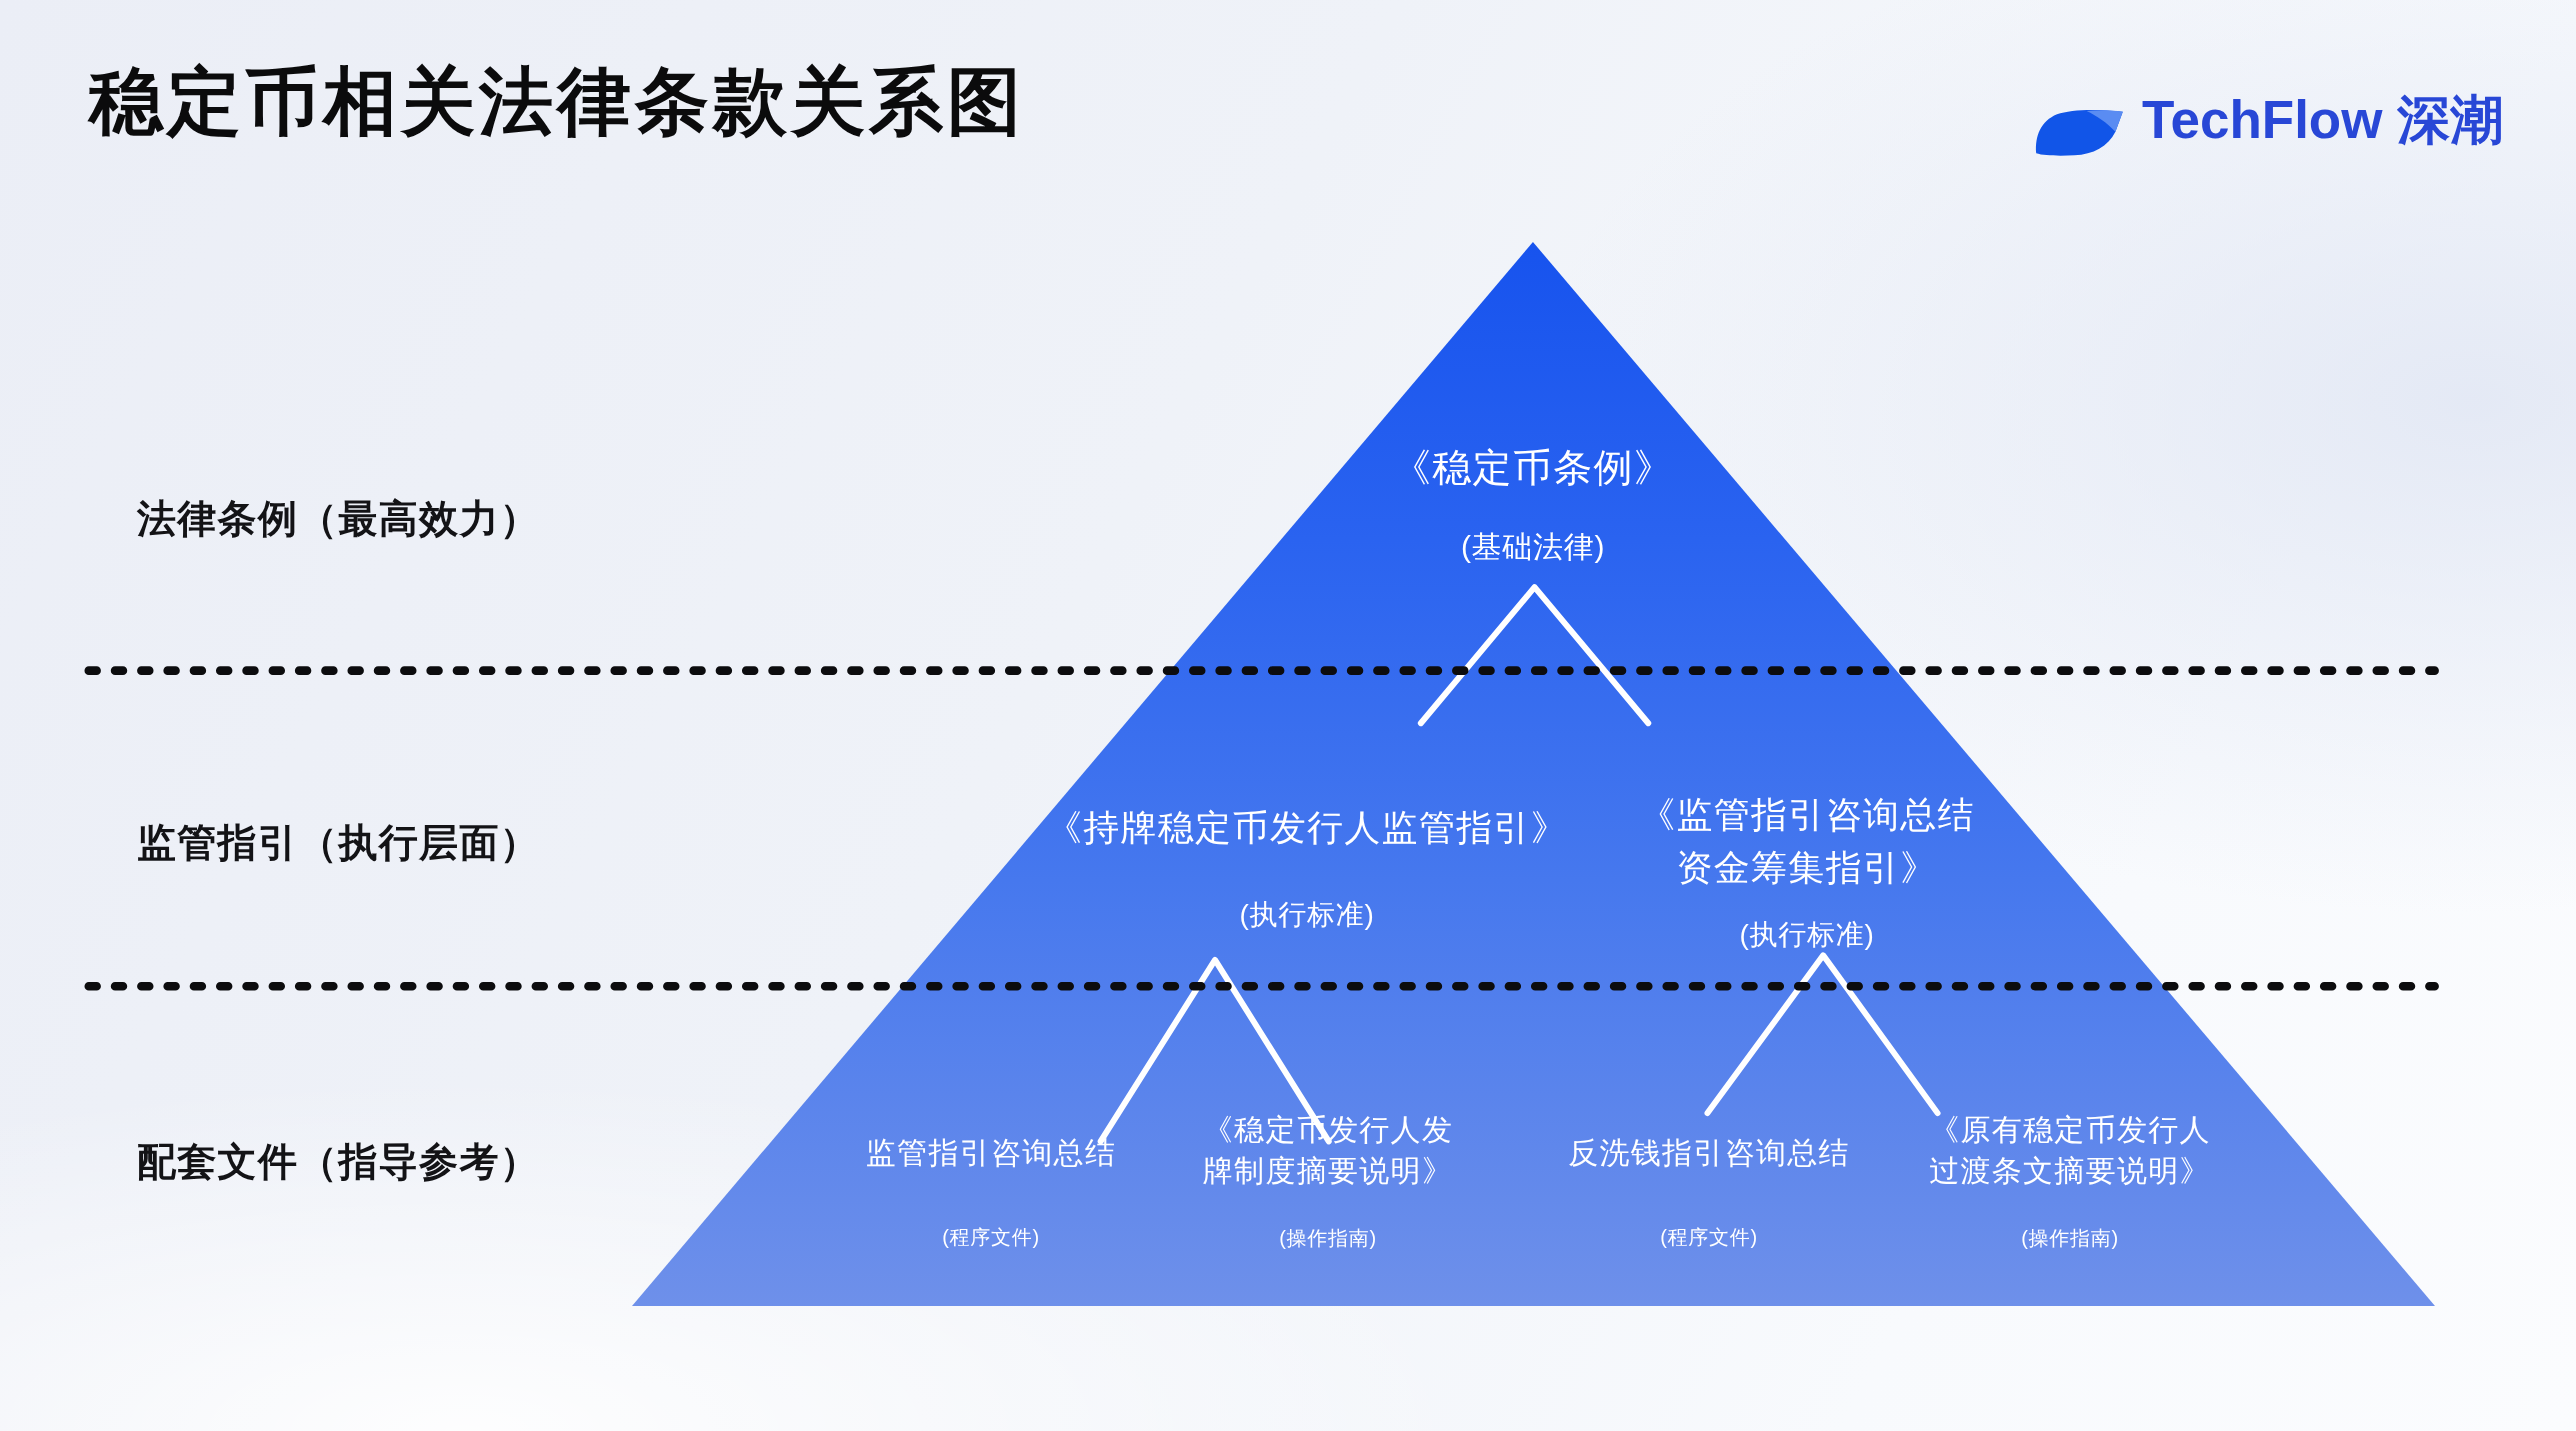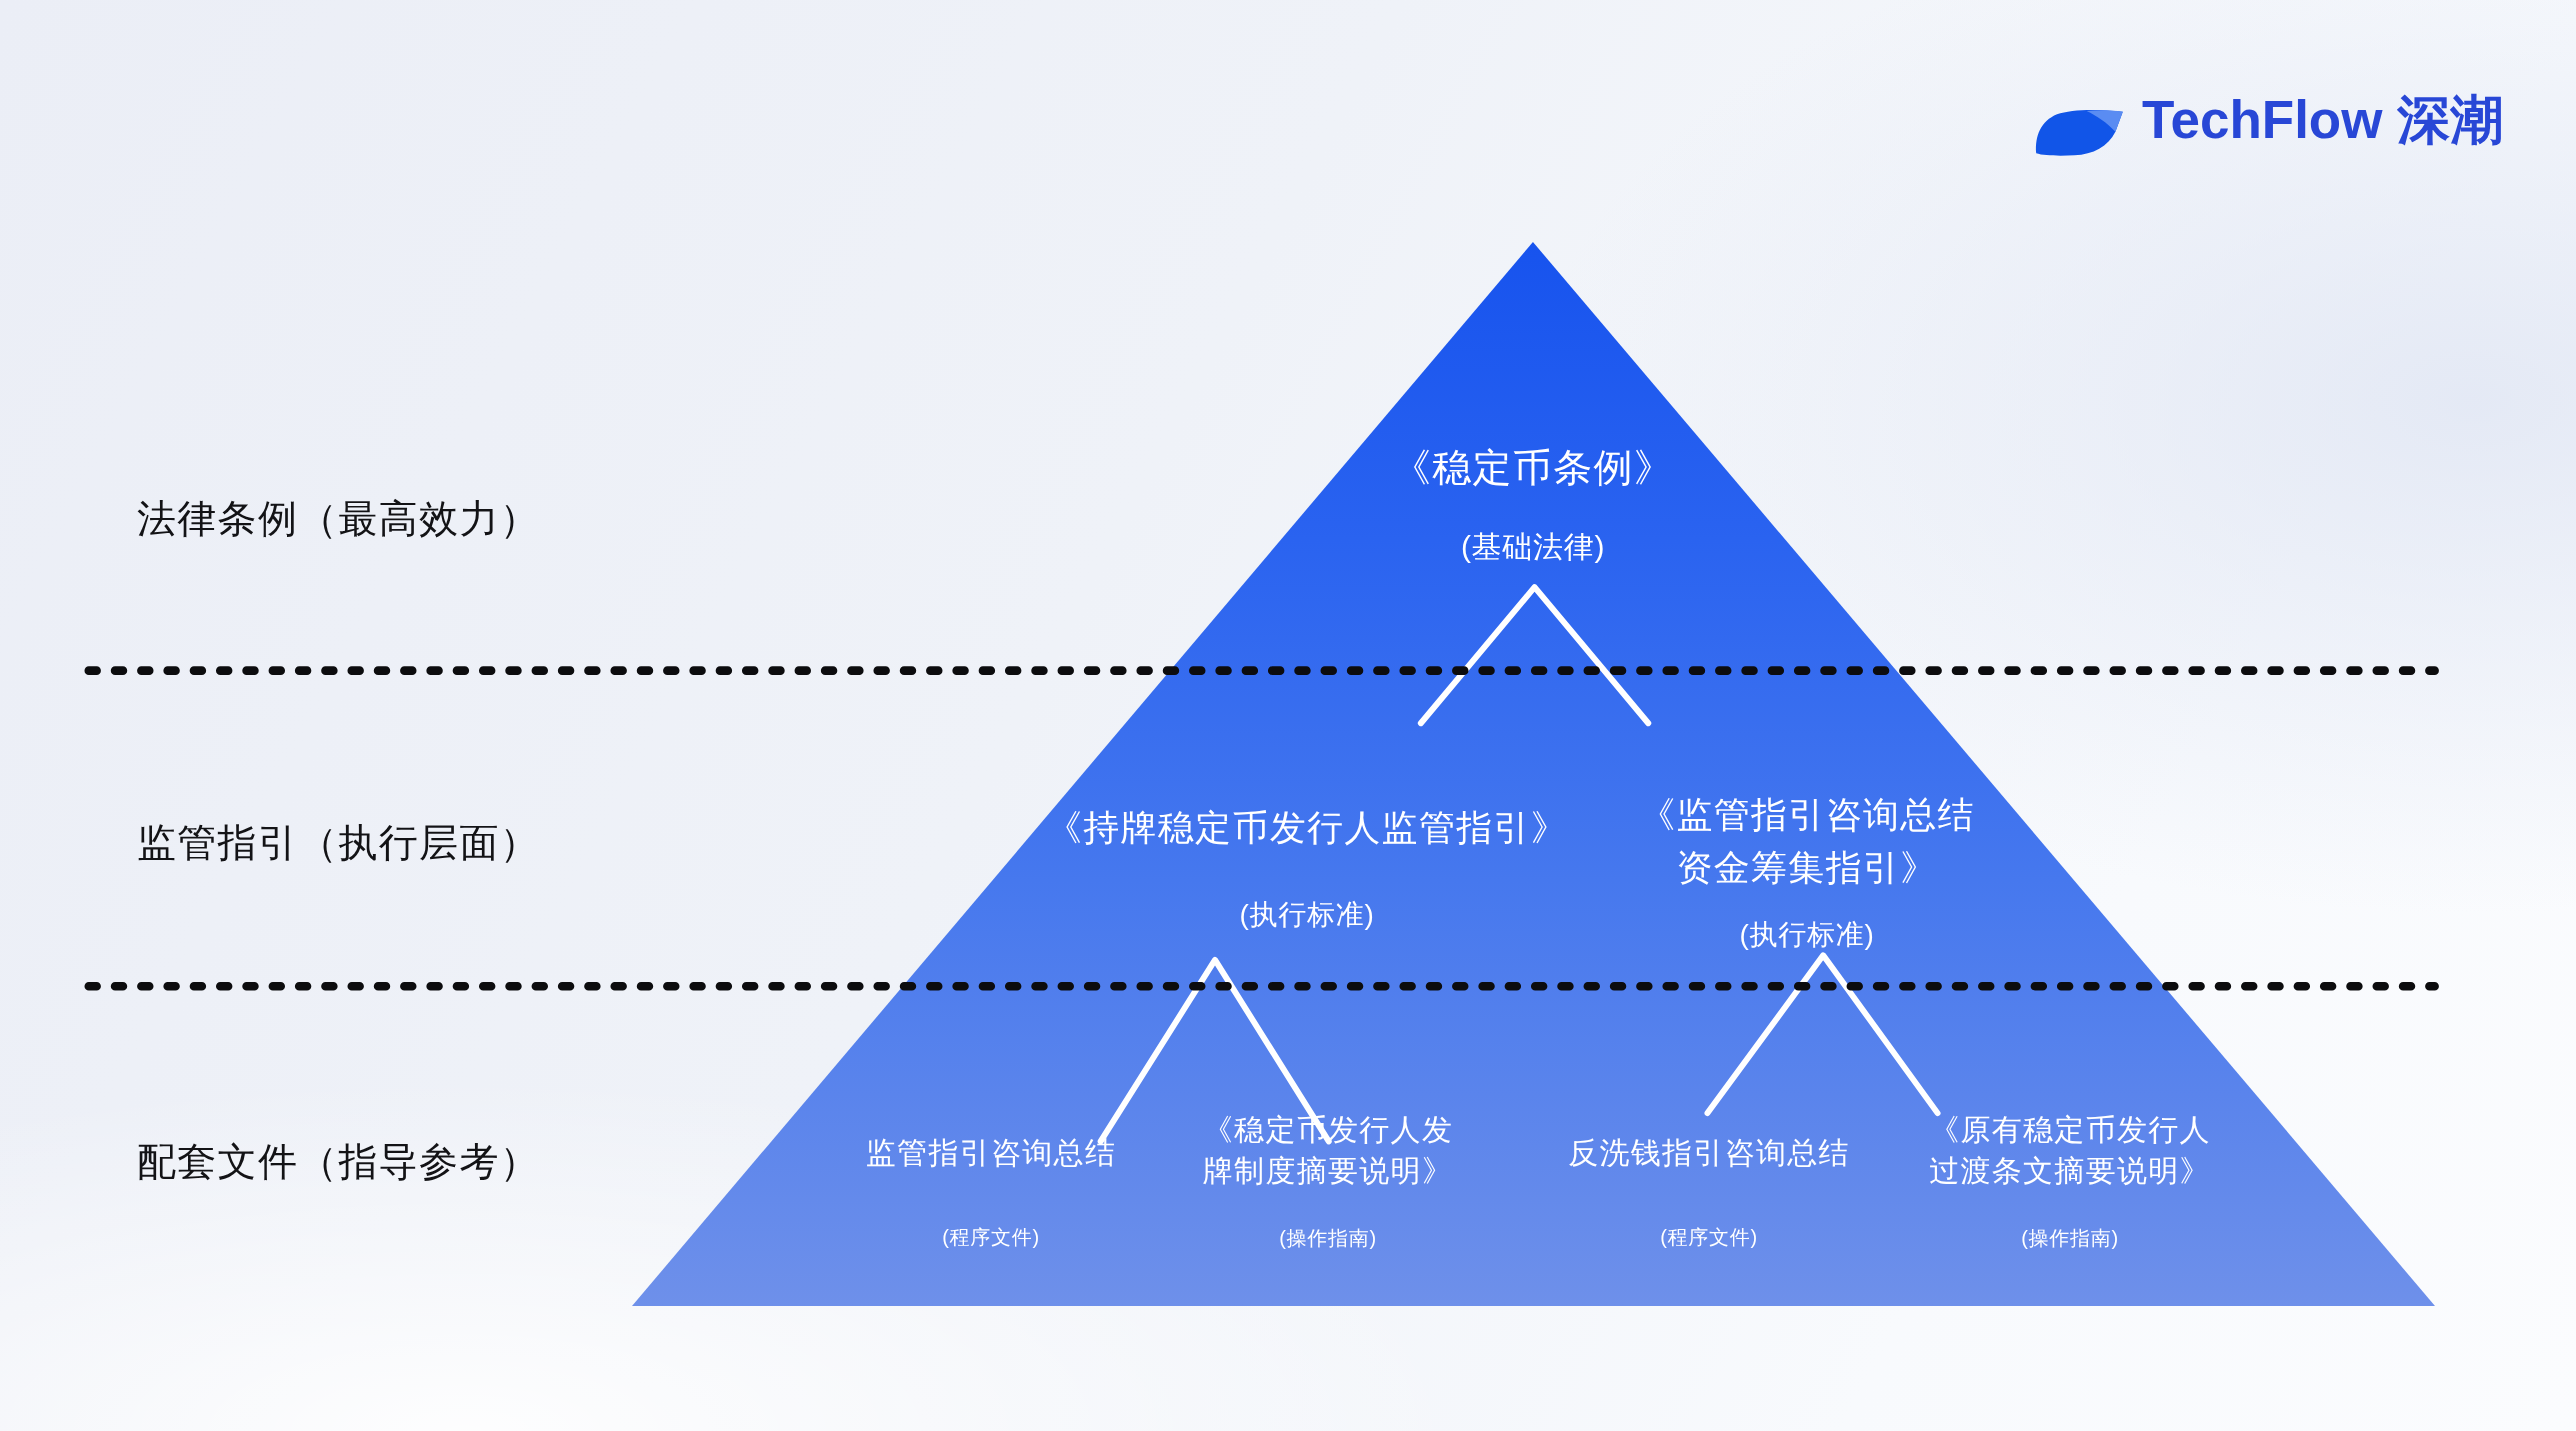--- a/index.html
+++ b/index.html
@@ -25,21 +25,21 @@
   .logo svg{width:91px;height:47px;display:block;}
   .brand-name{
     margin-left:17px;margin-top:6.6px;
     font-size:53px;line-height:72px;font-weight:800;letter-spacing:0px;
     color:#2847d6;white-space:nowrap;
   }
 
   
   .tier-label{
     position:absolute;left:137px;
-    font-size:39px;line-height:50px;font-weight:400;letter-spacing:1.3px;
+    font-size:39px;line-height:50px;font-weight:700;letter-spacing:1.3px;
     color:#131316;white-space:nowrap;text-align:right;
   }
   .tier-label.t1{top:494px;}
   .tier-label.t2{top:818px;}
   .tier-label.t3{top:1137px;}
 
   
   .pyramid{
     position:absolute;left:632px;top:242px;width:1803px;height:1064px;
     background:linear-gradient(180deg,#1753ee 0%,#2a63f0 28%,#4678ee 60%,#6e90ea 100%);
@@ -78,20 +78,21 @@
   .node-b3{left:1709px;top:1132px;}
   .node-b3 .s{margin-top:47px;}
   .node-b4{left:2070px;top:1109px;}
   .node-b4 .s{margin-top:30px;}
 </style>
 </head>
 <body>
 
 <div class="canvas">
 
+  <h1 class="page-title">稳定币相关法律条款关系图</h1>
 
   <div class="logo">
     <svg viewBox="0 0 135 70" aria-hidden="true">
       <path d="M 3,66 C 1,40 10,18 34,8 C 55,0 95,0 132,4 L 121,34 C 110,56 88,68 60,69 C 40,70 15,70 3,66 Z" fill="#1155e8"></path>
       <path d="M 78,3 C 96,1 116,2 132,4 L 121,34 C 108,20 93,10 78,3 Z" fill="#5a8cf2"></path>
     </svg>
     <span class="brand-name">TechFlow 深潮</span>
   </div>
 
   <div class="tier-label t1">法律条例（最高效力）</div>

